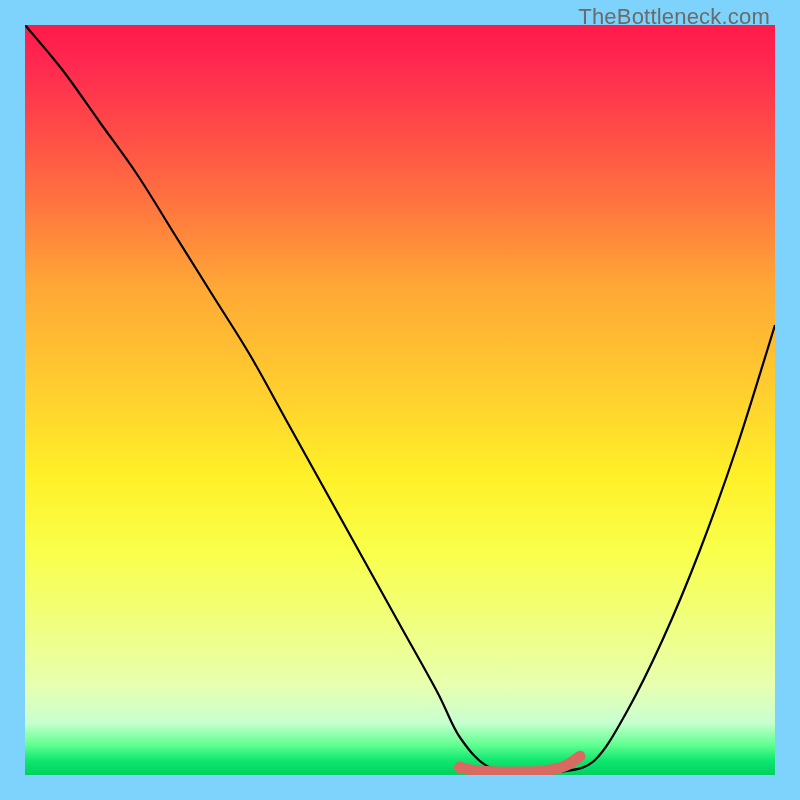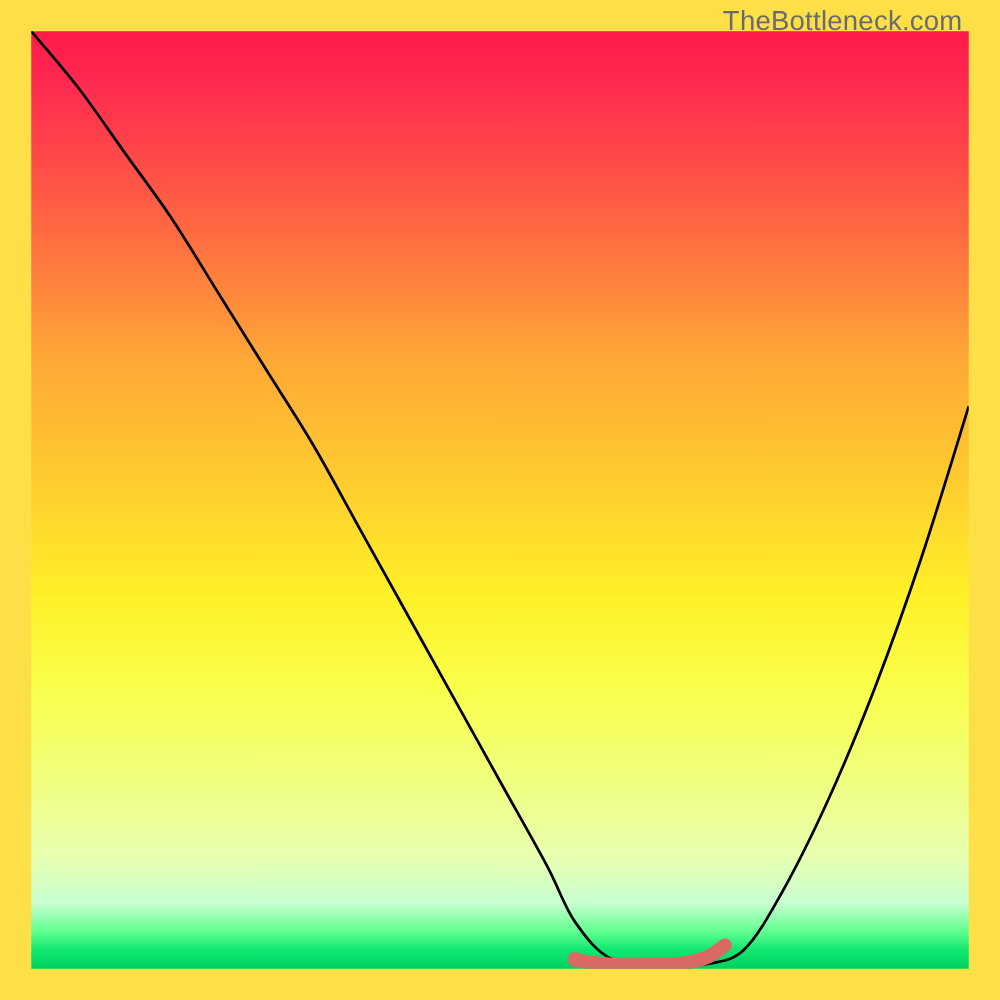--- a/index.html
+++ b/index.html
@@ -1,21 +1,21 @@
 <!DOCTYPE html>
 <html><head>
 <meta charset="utf-8">
 <style>
   * { margin: 0; padding: 0; box-sizing: border-box; }
   html, body { width: 800px; height: 800px; overflow: hidden; background: #000; }
   .container {
     width: 800px;
     height: 800px;
     position: relative;
-    background: #fde047;
+    background: #7dd3fc;
   }
   .plot-area {
     position: absolute;
     left: 25px;
     top: 25px;
     width: 750px;
     height: 750px;
     background: linear-gradient(to bottom,
       #ff1a4a 0%,
       #ff2850 5%,

